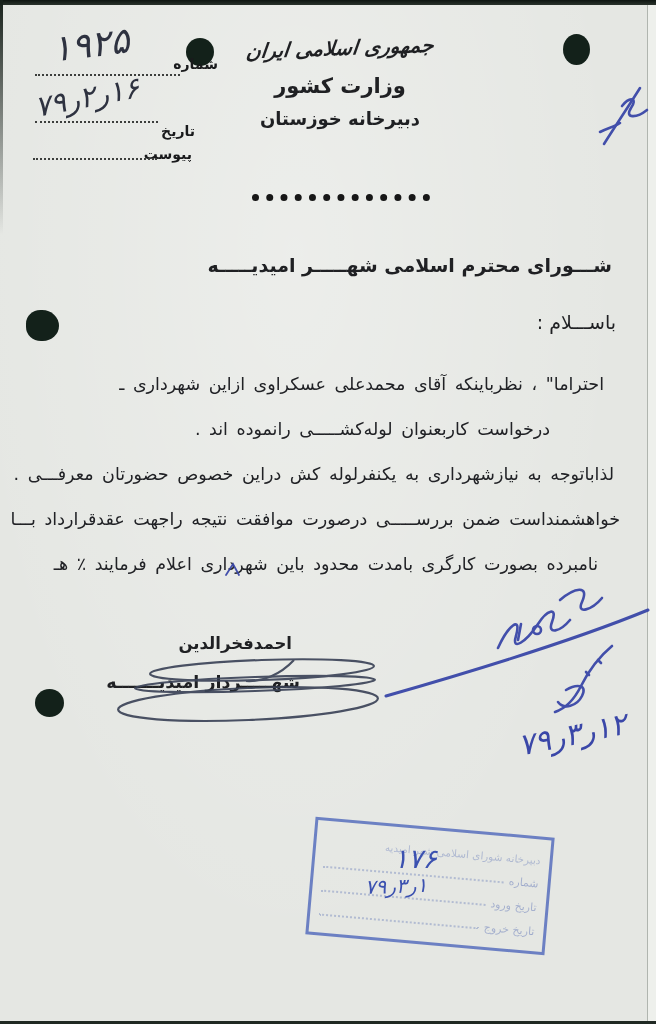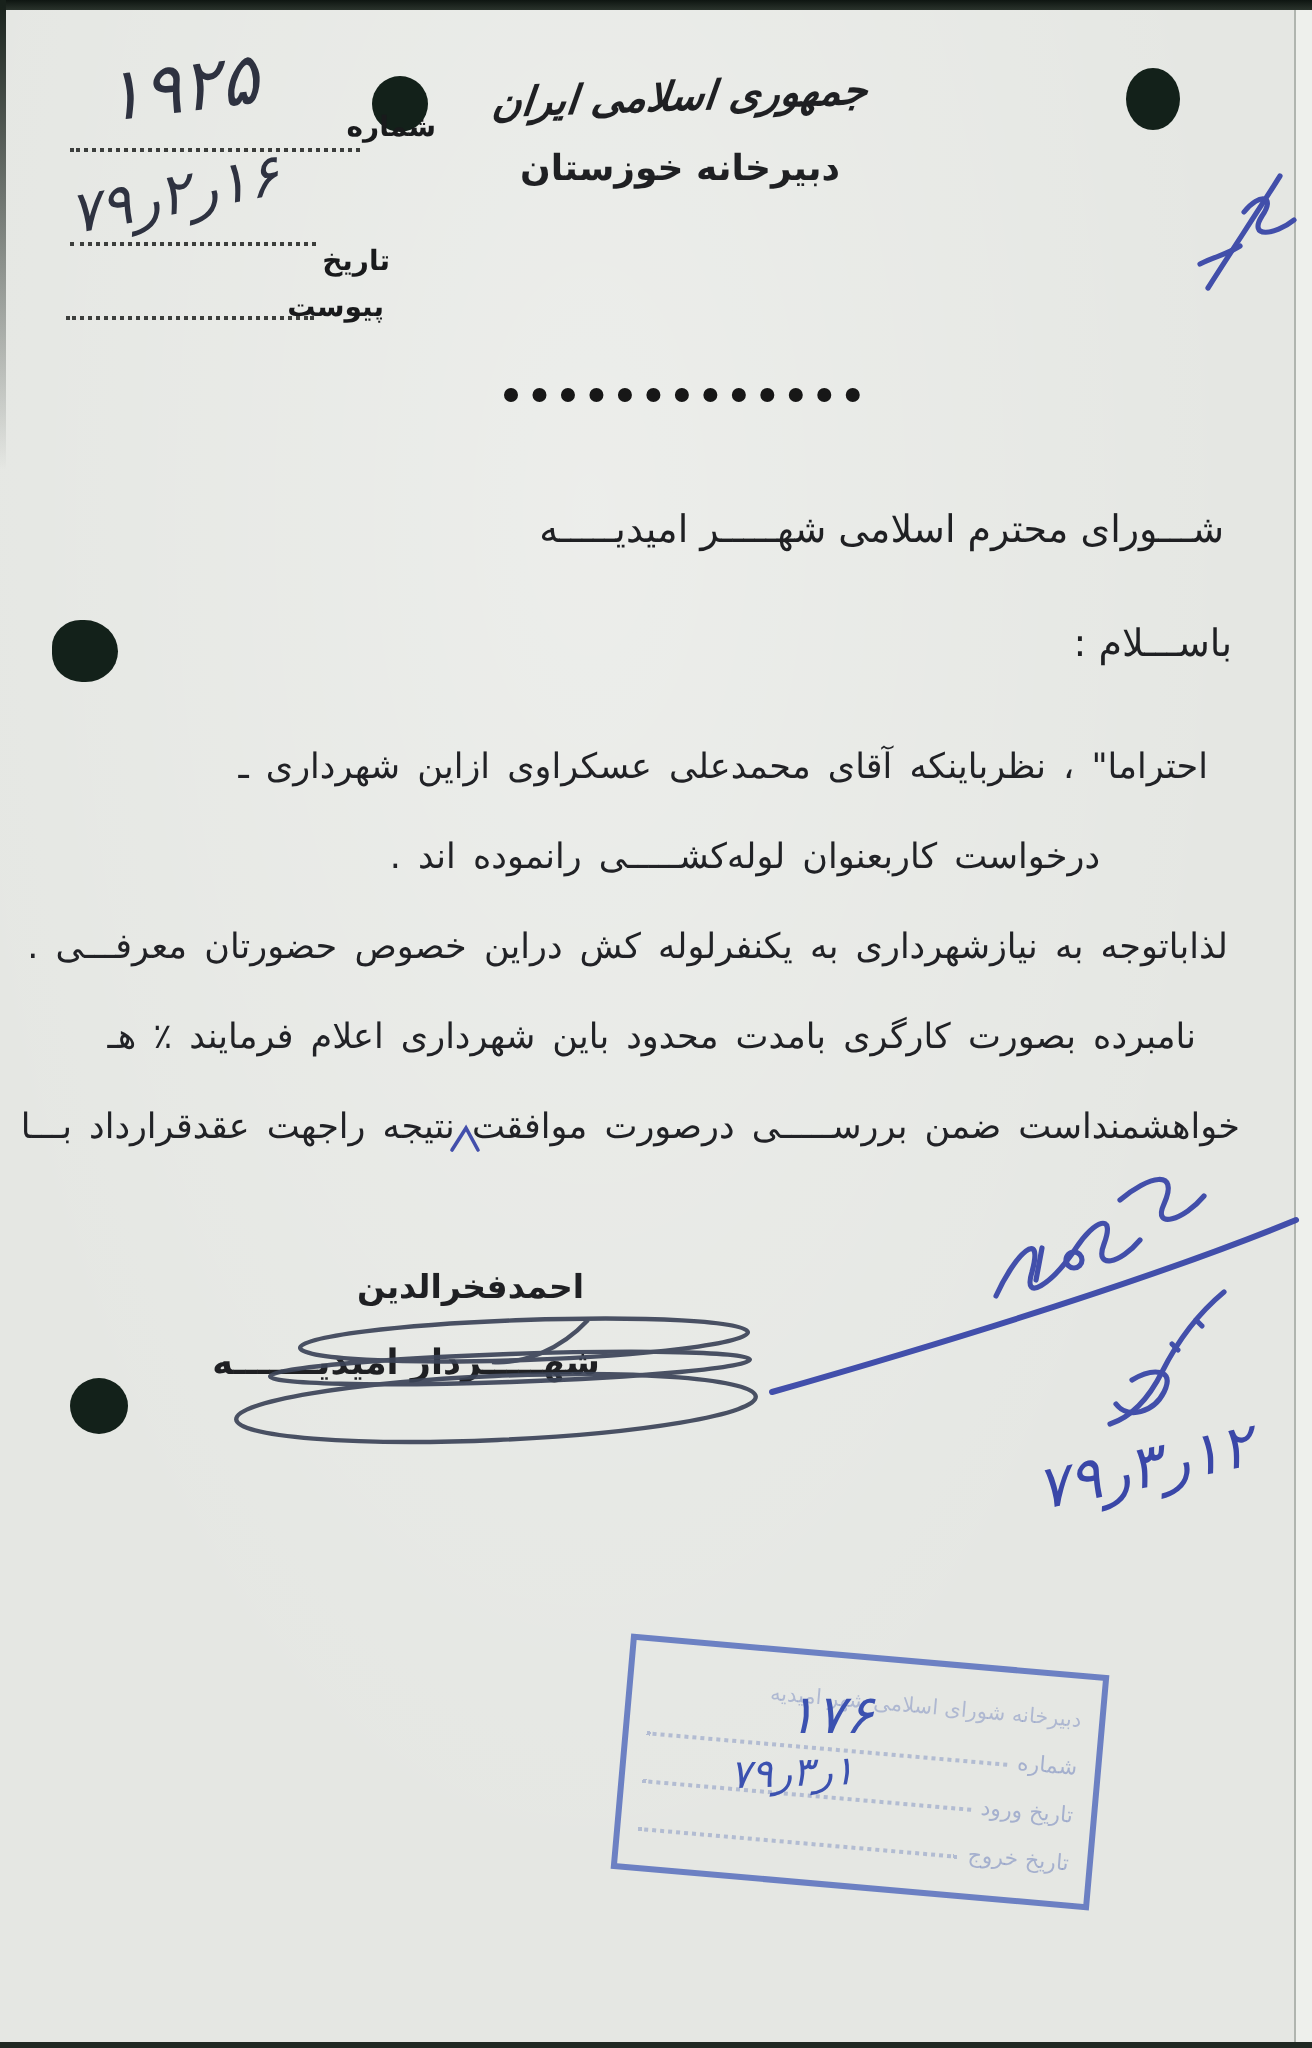--- a/index.html
+++ b/index.html
@@ -39,21 +39,21 @@
   .hw-number{position:absolute;left:52px;top:24px;font-size:36px;letter-spacing:4px;transform:rotate(-7deg);}
   .hw-date{position:absolute;left:34px;top:80px;font-size:29px;letter-spacing:2px;transform:rotate(-11deg);direction:rtl;}
   
   .hc{position:absolute;left:190px;top:36px;width:300px;text-align:center;direction:rtl;}
   .hc .calli{font-size:20px;font-weight:600;font-style:italic;transform:skewX(-8deg) rotate(-2deg);letter-spacing:1px;margin-bottom:14px;}
   .hc .t2{font-size:21px;font-weight:bold;letter-spacing:2px;margin-bottom:10px;}
   .hc .t3{font-size:18px;font-weight:bold;letter-spacing:2px;margin-bottom:8px;}
   .hc .t4{font-size:27px;font-weight:bold;letter-spacing:1px;}
   .ornament{position:absolute;left:252px;top:194px;width:178px;height:0;border-top:7px dotted #171717;}
   
-  .addressee{position:absolute;right:44px;top:254px;font-size:19px;font-weight:400;direction:rtl;white-space:nowrap;}
+  .addressee{position:absolute;right:44px;top:254px;font-size:19px;font-weight:700;direction:rtl;white-space:nowrap;}
   .salutation{position:absolute;right:40px;top:311px;font-size:19px;font-weight:500;direction:rtl;text-align:center;}
   .para{position:absolute;left:28px;right:36px;top:362px;direction:rtl;}
   .para .line{height:45px;line-height:45px;text-align:right;font-size:17.5px;word-spacing:3px;white-space:nowrap;color:#212226;}
   .para .l1{padding-left:0;padding-right:16px;}
   .para .l2{padding-right:70px;}
   .para .l3{padding-right:6px;}
   .para .l4{padding-right:0;}
   .para .l5{padding-right:22px;}
   
   .sig-name{position:absolute;right:364px;top:634px;font-size:16.5px;font-weight:bold;direction:rtl;white-space:nowrap;}
@@ -98,33 +98,34 @@
 
   <div class="hl-label lbl-date">تاریخ</div>
   <div class="hw hw-date">۱۶ر۲ر۷۹</div>
   <div class="dotline dl-date"></div>
 
   <div class="hl-label lbl-attach">پیوست</div>
   <div class="dotline dl-attach"></div>
 
   <div class="hc">
     <div class="calli">جمهوری اسلامی ایران</div>
+    <div class="t2">وزارت کشور</div>
     <div class="t3">دبیرخانه خوزستان</div>
   </div>
   <div class="ornament"></div>
 
   <div class="addressee">شـــورای محترم اسلامی شهـــــر امیدیـــــه</div>
   <div class="salutation">باســـلام :</div>
 
   <div class="para">
     <div class="line l1">احتراما" ، نظرباینکه آقای محمدعلی عسکراوی ازاین شهرداری ـ</div>
     <div class="line l2">درخواست کاربعنوان لوله‌کشـــــی رانموده اند .</div>
     <div class="line l3">لذاباتوجه به نیازشهرداری به یکنفرلوله کش دراین خصوص حضورتان معرفـــی .</div>
+    <div class="line l4">خواهشمنداست ضمن بررســـــی درصورت موافقت نتیجه راجهت عقدقرارداد بـــا</div>
     <div class="line l5">نامبرده بصورت کارگری بامدت محدود باین شهرداری اعلام فرمایند ٪ هـ</div>
-    <div class="line l4">خواهشمنداست ضمن بررســـــی درصورت موافقت نتیجه راجهت عقدقرارداد بـــا</div>
   </div>
 
   <div class="sig-name">احمدفخرالدین</div>
   <div class="sig-title">شهـــــردار امیدیـــــــه</div>
 
   <div class="blue-date">۱۲ر۳ر۷۹</div>
 
   <svg class="ink-overlay" width="656" height="1024" viewBox="0 0 656 1024">
 
     <g stroke="#3c4458" fill="none" stroke-width="2.2" opacity="0.92">

